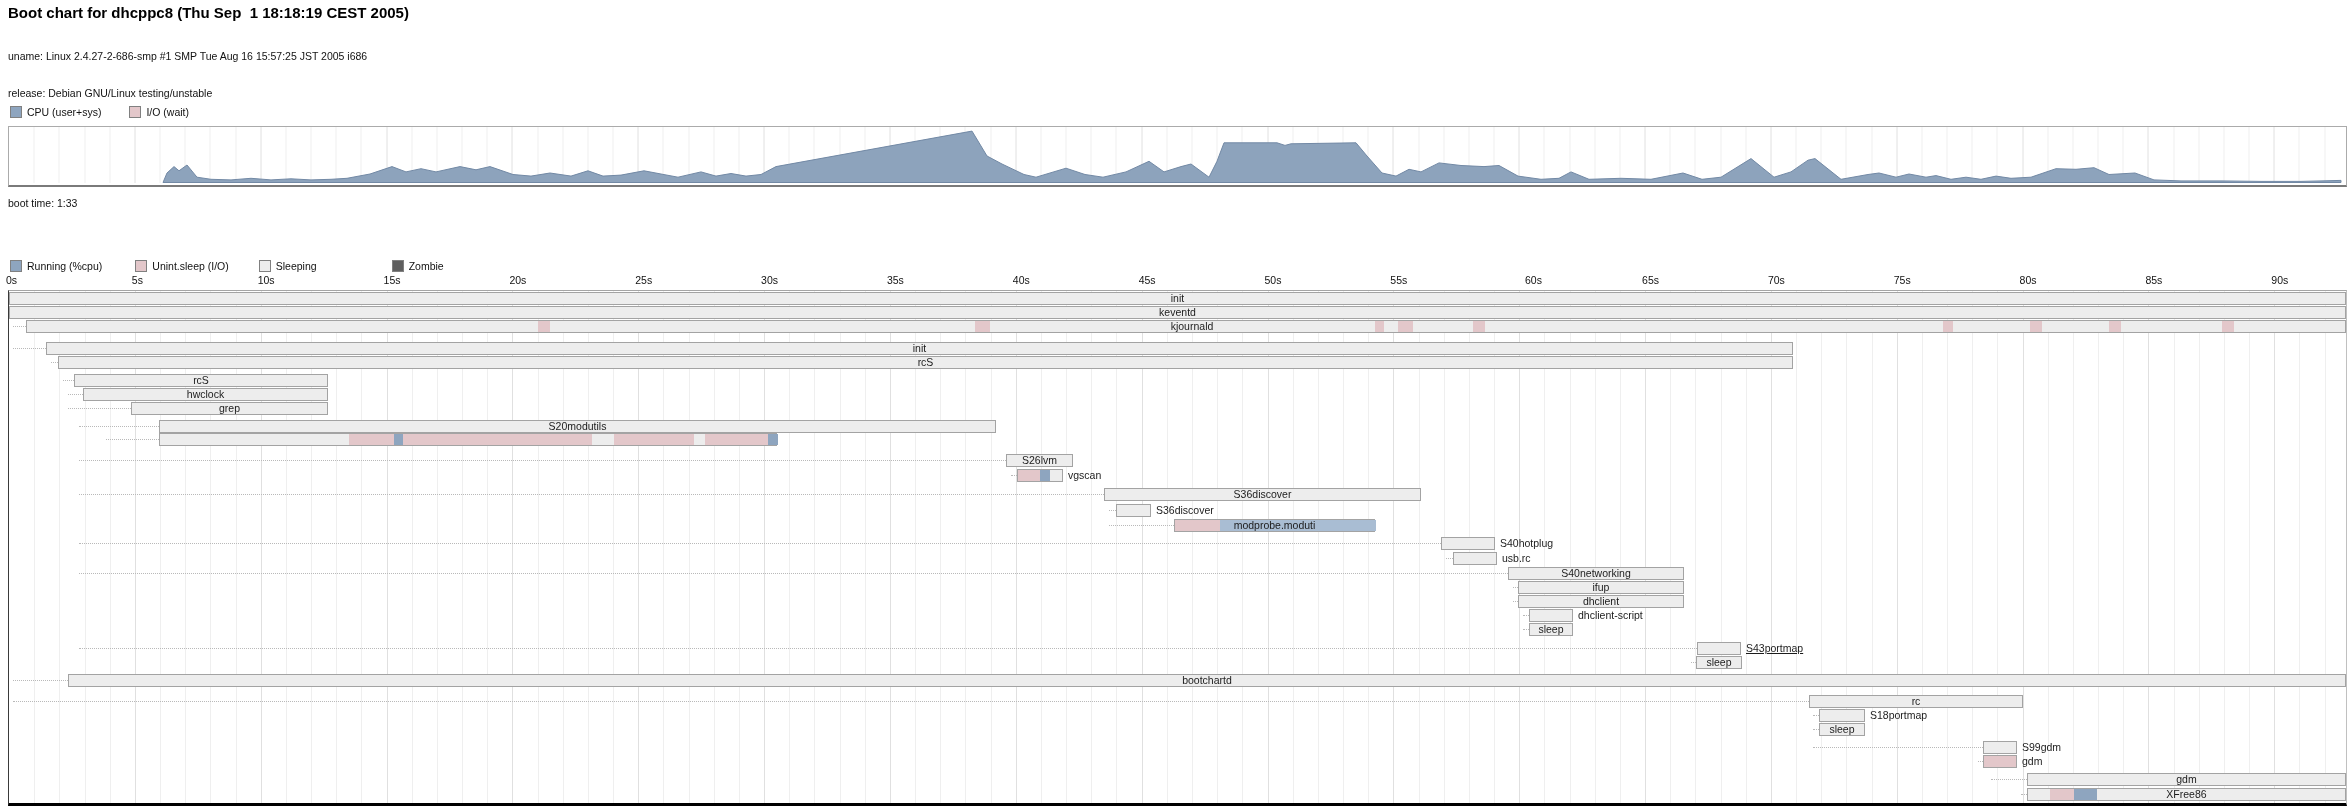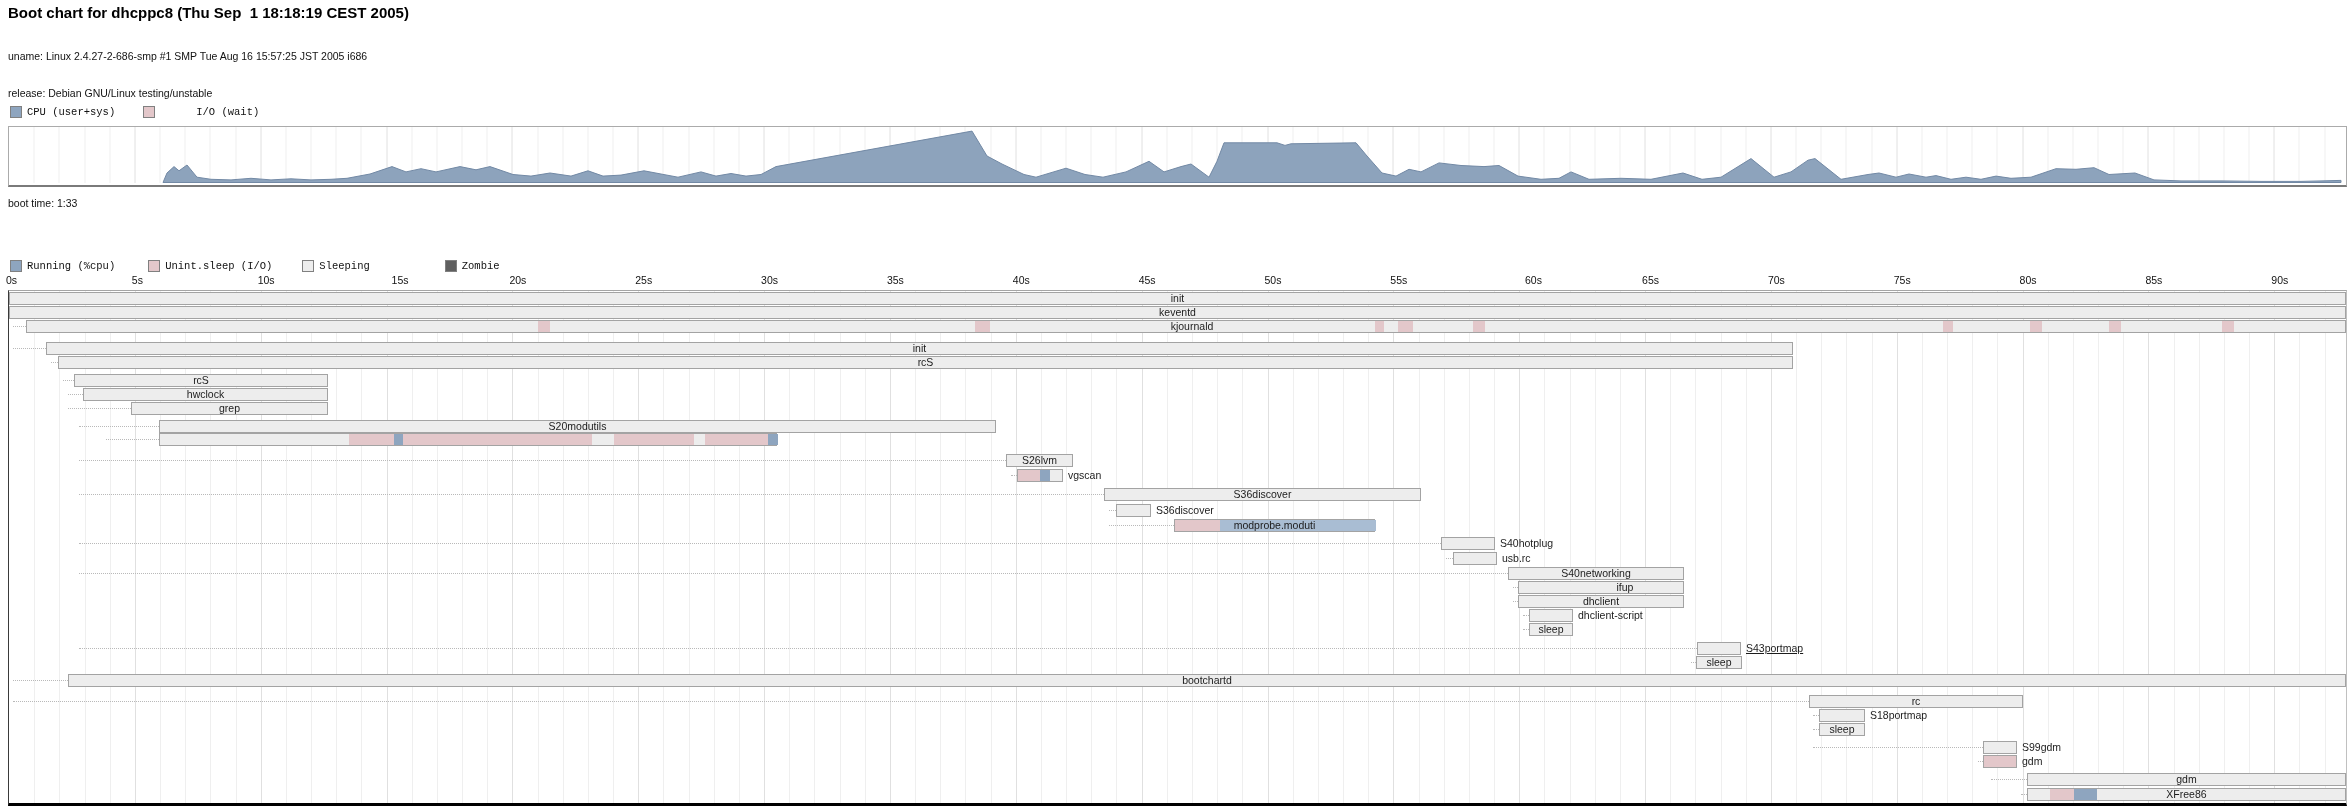--- a/index.html
+++ b/index.html
@@ -1,20 +1,20 @@
 <!DOCTYPE html>
 <html><head>
 <meta charset="utf-8">
 <style>
   html,body{margin:0;padding:0;background:#ffffff;width:2347px;height:812px;overflow:hidden;
     font-family:"Liberation Sans","DejaVu Sans",sans-serif;color:#000;}
   #page{position:relative;width:2347px;height:812px;}
   #title{position:absolute;left:8px;top:4px;font-size:15px;font-weight:bold;white-space:pre;}
   #header-lines{position:absolute;left:8px;top:26px;font-size:10.5px;line-height:12.2px;color:#111;white-space:pre;}
-  .legend{position:absolute;display:flex;align-items:flex-start;font-size:10.5px;color:#111;font-family:Liberation Mono, monospace;}
+  .legend{position:absolute;display:flex;align-items:flex-start;font-size:10.5px;color:#111;}
   .legend .item{display:flex;align-items:center;white-space:nowrap;}
   .legend .sq{width:10px;height:10px;border:1px solid #808080;margin-right:5px;display:inline-block;}
   #cpu-legend{left:10px;top:106px;}
   #proc-legend{left:10px;top:260px;}
   #cpu-box{position:absolute;left:8px;top:126px;width:2337px;height:58px;border:1px solid #ababab;
     border-bottom:2px solid #7a7a7a;background:#fff;}
   #axis{position:absolute;left:0;top:274px;width:2347px;height:14px;font-size:10.5px;color:#111;}
   .tick-label{position:absolute;top:0;white-space:nowrap;}
   #proc-area{position:absolute;left:8px;top:290px;width:2337px;height:512px;background:#fff;
     border-top:1px solid #a5a5a5;border-right:1px solid #c0c0c0;border-left:1px solid #3a3a3a;
@@ -39,21 +39,21 @@
     <div>CPU: processor: 0</div>
     <div>kernel options: root=/dev/ida/c0d0p1 ro init=/sbin/bootchartd</div>
     <div>boot time: 1:33</div>
   </div>
 
   <div id="cpu-legend" class="legend">
       <span class="item" style="margin-right: 28px;">
         <span class="sq" style="background: rgb(142, 165, 191);"></span>
         <span>CPU (user+sys)</span>
       </span>
-      <span class="item" style="margin-right: 28px; gap: 36px;">
+      <span class="item" style="margin-right: 28px;">
         <span class="sq" style="background: rgb(227, 199, 202);"></span>
         <span>I/O (wait)</span>
       </span>
     </div>
   <div id="cpu-box">
     <svg id="cpu-svg" width="2335" height="56">
         <line x1="25" x2="25" y1="0" y2="56" stroke="#efefef" stroke-width="1"></line>
         <line x1="50" x2="50" y1="0" y2="56" stroke="#efefef" stroke-width="1"></line>
         <line x1="76" x2="76" y1="0" y2="56" stroke="#efefef" stroke-width="1"></line>
         <line x1="101" x2="101" y1="0" y2="56" stroke="#efefef" stroke-width="1"></line>
@@ -164,21 +164,21 @@
       </span>
       <span class="item" style="margin-right: 28px;">
         <span class="sq" style="background: rgb(95, 95, 95);"></span>
         <span>Zombie</span>
       </span>
     </div>
   <div id="axis">
       <div class="tick-label" style="left: 6px;">0s</div>
       <div class="tick-label" style="left: 131.85px;">5s</div>
       <div class="tick-label" style="left: 257.7px;">10s</div>
-      <div class="tick-label" style="left: 383.55px; margin-left: 8px;">15s</div>
+      <div class="tick-label" style="left: 383.55px;">15s</div>
       <div class="tick-label" style="left: 509.4px;">20s</div>
       <div class="tick-label" style="left: 635.25px;">25s</div>
       <div class="tick-label" style="left: 761.1px;">30s</div>
       <div class="tick-label" style="left: 886.95px;">35s</div>
       <div class="tick-label" style="left: 1012.8px;">40s</div>
       <div class="tick-label" style="left: 1138.65px;">45s</div>
       <div class="tick-label" style="left: 1264.5px;">50s</div>
       <div class="tick-label" style="left: 1390.35px;">55s</div>
       <div class="tick-label" style="left: 1525px;">60s</div>
       <div class="tick-label" style="left: 1642.05px;">65s</div>
@@ -365,21 +365,21 @@
         <div class="pseg" style="left: 45px; width: 156px; background: rgb(169, 189, 211);"></div>
       </div>
       <div class="plabel" style="left: 1165px; width: 201px; top: 228px;">modprobe.moduti</div>
       <div class="pbar" style="left: 1432px; top: 246px; width: 54px; background: rgb(237, 237, 237);"></div>
       <div class="plabel right" style="left: 1491px; top: 246px;">S40hotplug</div>
       <div class="pbar" style="left: 1444px; top: 261px; width: 44px; background: rgb(237, 237, 237);"></div>
       <div class="plabel right" style="left: 1493px; top: 261px;">usb.rc</div>
       <div class="pbar" style="left: 1499px; top: 276px; width: 176px; background: rgb(237, 237, 237);"></div>
       <div class="plabel" style="left: 1499px; width: 176px; top: 276px;">S40networking</div>
       <div class="pbar" style="left: 1509px; top: 290px; width: 166px; background: rgb(237, 237, 237);"></div>
-      <div class="plabel" style="left: 1509px; width: 166px; top: 290px; padding-left: 24px;">ifup</div>
+      <div class="plabel" style="left: 1509px; width: 166px; top: 290px;">ifup</div>
       <div class="pbar" style="left: 1509px; top: 304px; width: 166px; background: rgb(237, 237, 237);"></div>
       <div class="plabel" style="left: 1509px; width: 166px; top: 304px;">dhclient</div>
       <div class="pbar" style="left: 1520px; top: 318px; width: 44px; background: rgb(237, 237, 237);"></div>
       <div class="plabel right" style="left: 1569px; top: 318px;">dhclient-script</div>
       <div class="pbar" style="left: 1520px; top: 332px; width: 44px; background: rgb(237, 237, 237);"></div>
       <div class="plabel" style="left: 1520px; width: 44px; top: 332px;">sleep</div>
       <div class="pbar" style="left: 1688px; top: 351px; width: 44px; background: rgb(237, 237, 237);"></div>
       <div class="plabel right" style="left: 1737px; top: 351px; text-decoration: underline;">S43portmap</div>
       <div class="pbar" style="left: 1687px; top: 365px; width: 46px; background: rgb(237, 237, 237);"></div>
       <div class="plabel" style="left: 1687px; width: 46px; top: 365px;">sleep</div>

